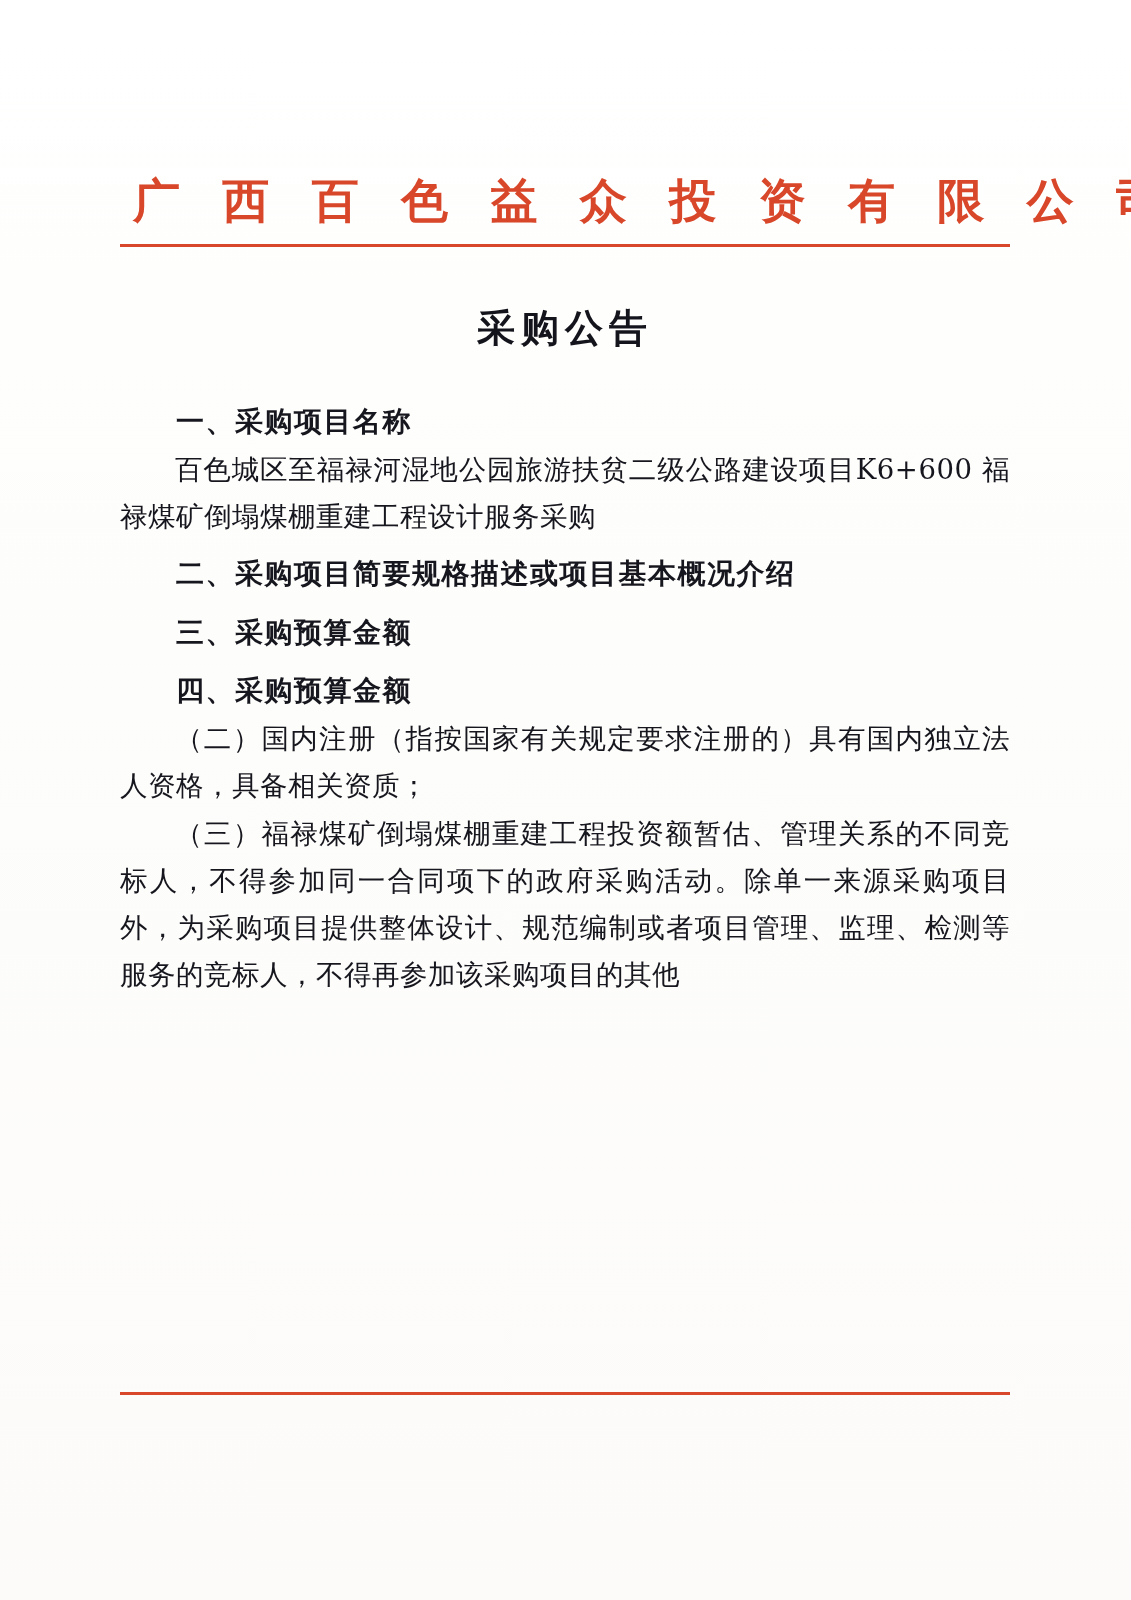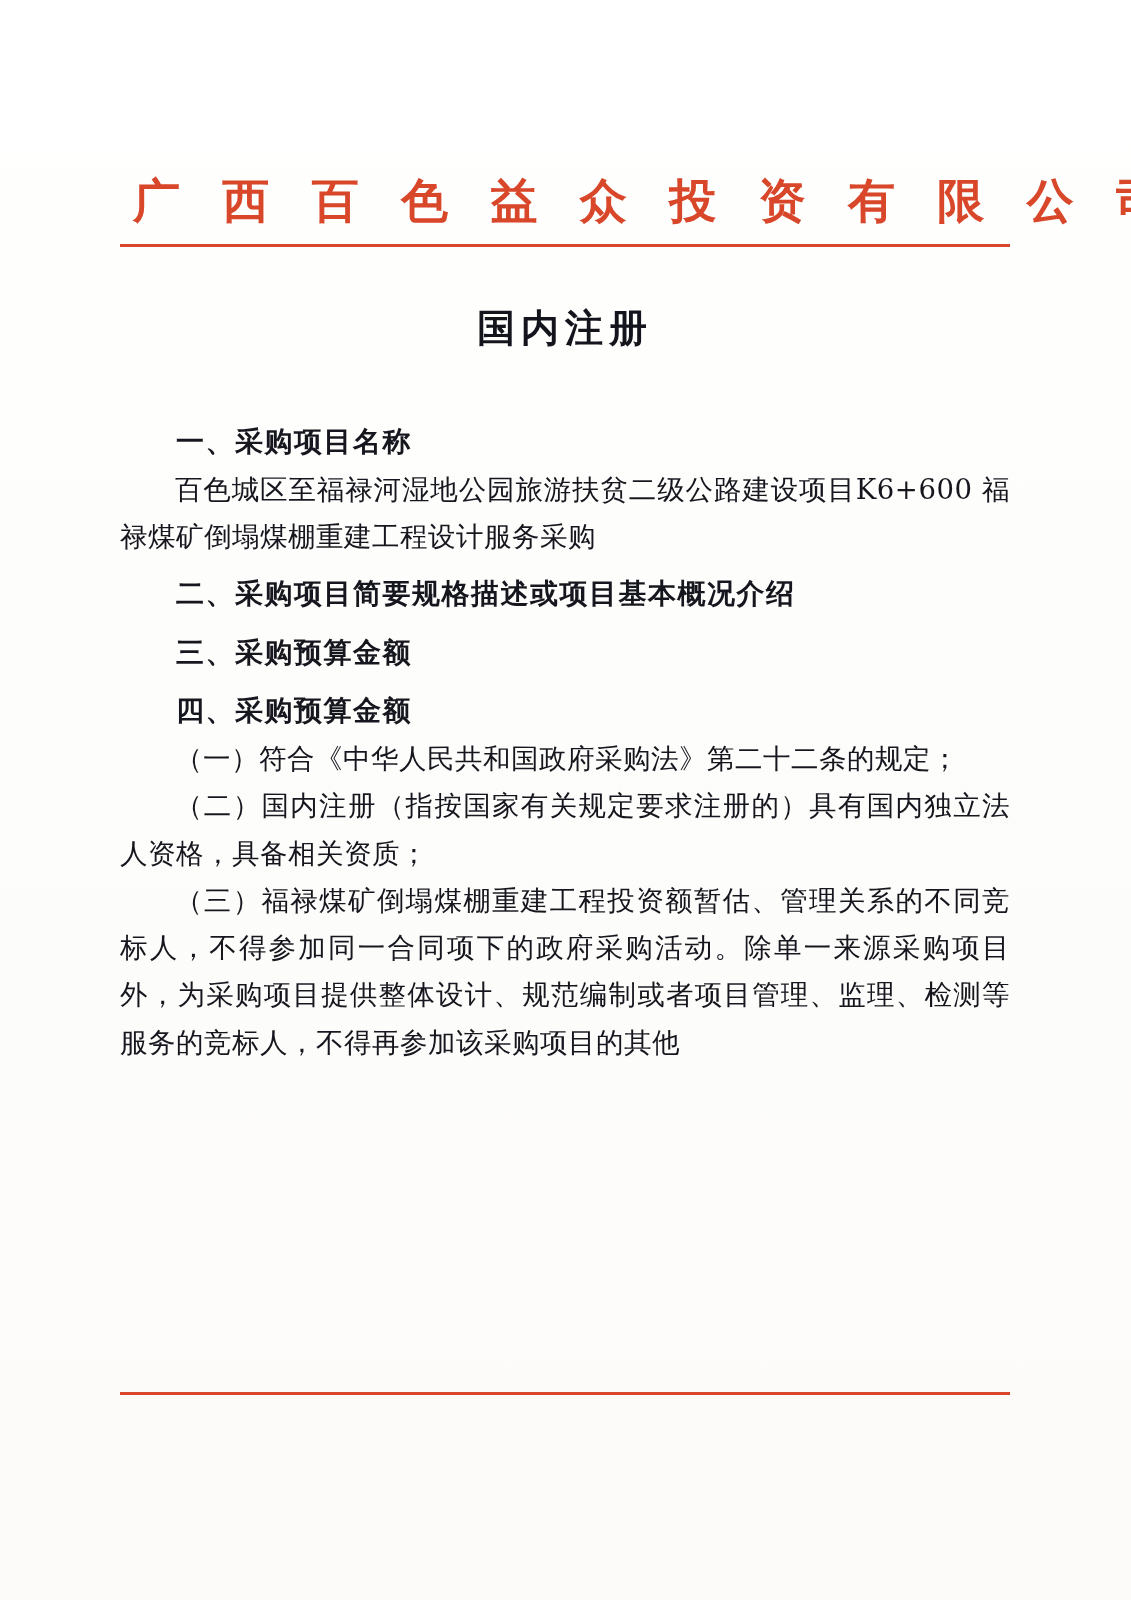--- a/index.html
+++ b/index.html
@@ -64,21 +64,21 @@
     text-align: center;
     font-weight: 700;
     font-size: 38px;
     letter-spacing: 6px;
     margin-top: 56px;
     color: #14141c;
   }
 
   
   .body-block {
-    margin-top: 64px;
+    margin-top: 44px;
     font-size: 27.5px;
     line-height: 1.72;
     color: #16161e;
   }
   .section-head {
     font-weight: 700;
     text-indent: 2em;
     letter-spacing: 1.5px;
     margin-top: 10px;
     font-size: 28px;
@@ -118,33 +118,32 @@
 <body>
 
 <div class="page">
   <div class="content">
 
     <div class="letterhead">
       <div class="letterhead-title">广 西 百 色 益 众 投 资 有 限 公 司</div>
       <div class="letterhead-rule"></div>
     </div>
 
-    <div class="doc-title">国内注册</div>
+    <div class="doc-title">采购公告</div>
 
     <div class="body-block">
 
       <div class="section-head">一、采购项目名称</div>
       <div class="para">百色城区至福禄河湿地公园旅游扶贫二级公路建设项目K6+600 福禄煤矿倒塌煤棚重建工程设计服务采购</div>
 
       <div class="section-head">二、采购项目简要规格描述或项目基本概况介绍</div>
 
       <div class="section-head">三、采购预算金额</div>
 
       <div class="section-head">四、采购预算金额</div>
-      <div class="para">（一）符合《中华人民共和国政府采购法》第二十二条的规定；</div>
       <div class="para">（二）国内注册（指按国家有关规定要求注册的）具有国内独立法人资格，具备相关资质；</div>
       <div class="para">（三）福禄煤矿倒塌煤棚重建工程投资额暂估、管理关系的不同竞标人，不得参加同一合同项下的政府采购活动。除单一来源采购项目外，为采购项目提供整体设计、规范编制或者项目管理、监理、检测等服务的竞标人，不得再参加该采购项目的其他</div>
 
     </div>
   </div>
 
   <div class="footer-rule"></div>
   <div class="page-number"></div>
 </div>
 

